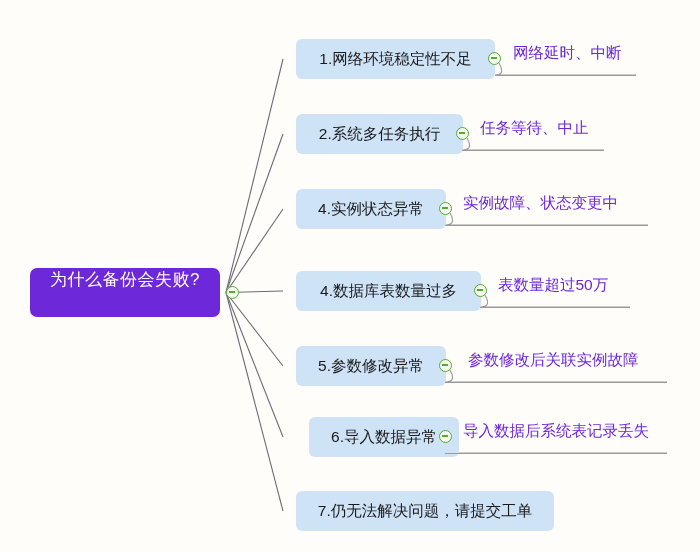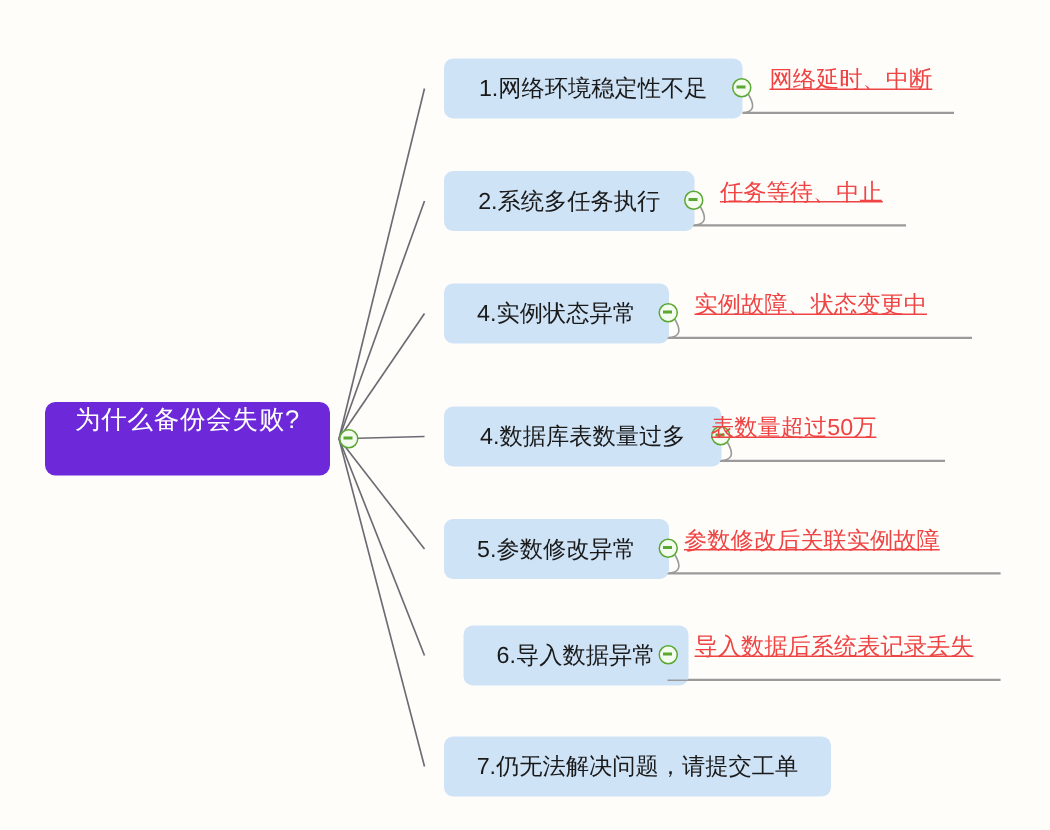--- a/index.html
+++ b/index.html
@@ -54,25 +54,24 @@
     color: #1a1a1a;
     font-size: 15.5px;
     padding: 0 14px;
     box-sizing: border-box;
     white-space: nowrap;
   }
   .leaf-node {
     position: absolute;
     display: flex;
     align-items: flex-end;
-    color: #ef4444;
+    color: #6d28d9;
     font-size: 15.5px;
     white-space: nowrap;
     padding-bottom: 3px;
-    text-decoration: underline;
   }
   .leaf-underline {
     position: absolute;
     height: 1px;
     background: #9a9a9a;
   }
   .collapse-icon {
     position: absolute;
     width: 13px;
     height: 13px;
@@ -142,30 +141,30 @@
   <div class="collapse-icon" style="left:439px; top:202px;"></div>
   <div class="leaf-node" style="left:463px; top:193px;align-items:center;">
     <span>实例故障、状态变更中</span>
   </div>
   <div class="leaf-underline" style="left:445px; top:225px; width:203px;"></div>
 
   <div class="branch-node" style="top:271px; width:185px;">
     <span>4.数据库表数量过多</span>
   </div>
   <div class="collapse-icon" style="left:474px; top:284px;"></div>
-  <div class="leaf-node" style="left:474px; top:275px;text-align:right;">
+  <div class="leaf-node" style="left:498px; top:275px;text-align:right;">
     <span>表数量超过50万</span>
   </div>
   <div class="leaf-underline" style="left:480px; top:307px; width:150px;"></div>
 
   <div class="branch-node" style="top:346px; width:150px;">
     <span>5.参数修改异常</span>
   </div>
   <div class="collapse-icon" style="left:439px; top:359px;"></div>
-  <div class="leaf-node" style="left:456px; top:350px;">
+  <div class="leaf-node" style="left:468px; top:350px;">
     <span>参数修改后关联实例故障</span>
   </div>
   <div class="leaf-underline" style="left:445px; top:382px; width:222px;"></div>
 
   <div class="branch-node" style="top:417px; width:150px;margin-left:13px;">
     <span>6.导入数据异常</span>
   </div>
   <div class="collapse-icon" style="left:439px; top:430px;"></div>
   <div class="leaf-node" style="left:463px; top:421px;">
     <span>导入数据后系统表记录丢失</span>

